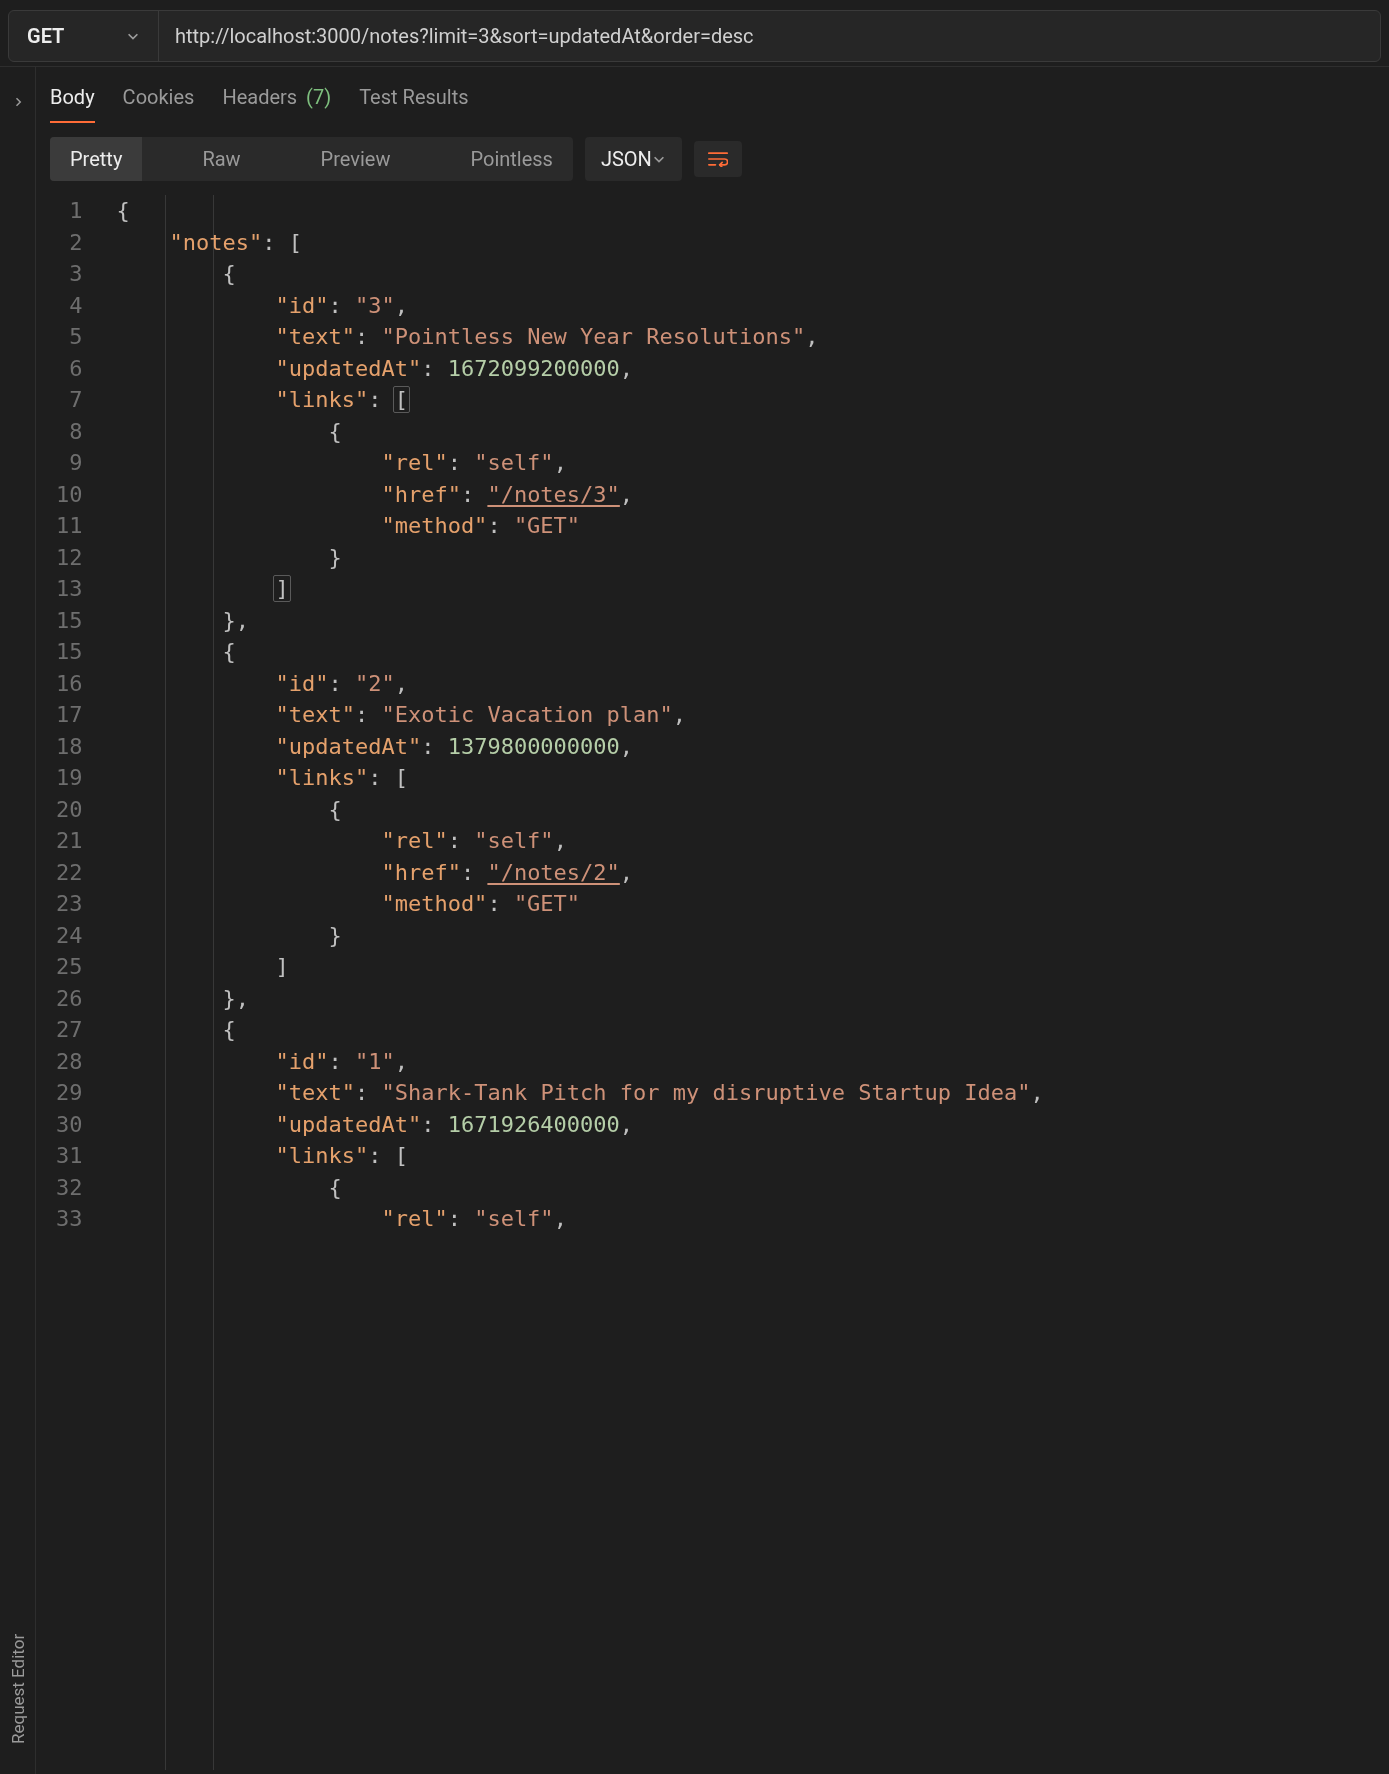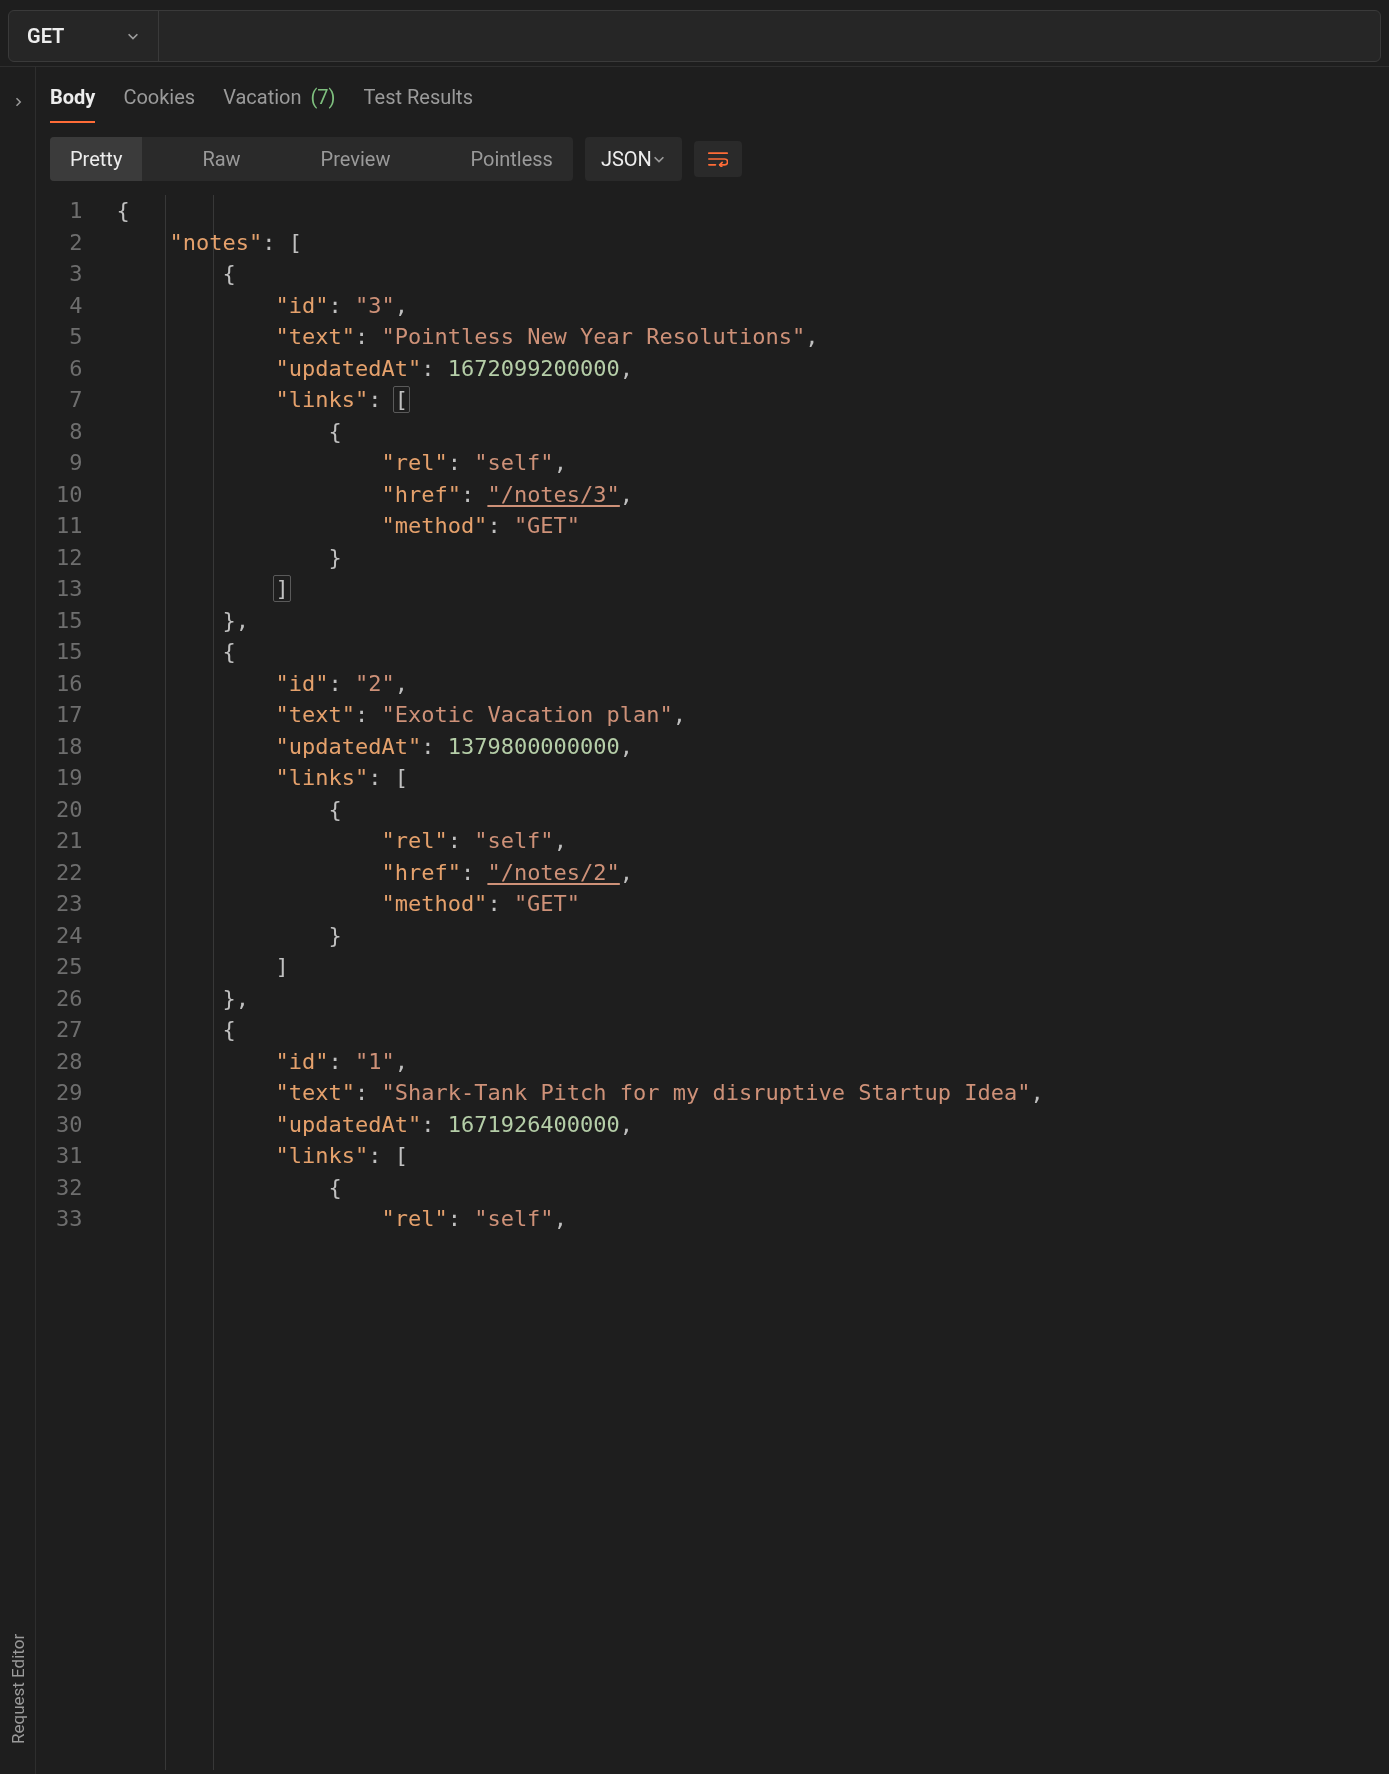--- a/index.html
+++ b/index.html
@@ -108,21 +108,21 @@
     padding: 18px 14px 0 14px;
   }
   .tab {
     padding-bottom: 12px;
     color: var(--text-dim);
     cursor:pointer;
     border-bottom: 2px solid transparent;
   }
   .tab.active {
     color: var(--text-white);
-    font-weight:700;
+    font-weight:400;
     border-bottom-color: var(--accent);
   }
   .tab .count { color: var(--green); margin-left:4px; }
 
   
   .toolbar {
     display:flex; gap: 12px;
     padding: 14px 14px 10px 14px;
     align-items:center;
   }
@@ -219,41 +219,44 @@
 <body>
 
 <div class="wrapper">
 
   <div class="urlbar">
     <div class="method-select">
       <span>GET</span>
       <svg class="chevron-down" viewBox="0 0 16 16">
           <path d="M3 6l5 5 5-5"></path>
         </svg>
+    </div>
+    <div class="url-input">
+      <span>http://localhost:3000/notes?limit=3&amp;sort=updatedAt&amp;order=desc</span>
     </div>
   </div>
 
   <div class="main">
 
     <div class="gutter-left">
       <span class="expand-icon">
         <svg width="12" height="12" viewBox="0 0 16 16">
             <path d="M6 3l5 5-5 5" stroke="#9a9a9a" stroke-width="2" fill="none"></path>
           </svg>
       </span>
       <div class="sidebar-label">Request Editor</div>
     </div>
 
     <div class="panel">
 
       <div class="tabs">
         <div class="tab active"><span>Body</span></div>
         <div class="tab"><span>Cookies</span></div>
         <div class="tab">
-          <span>Vacation</span>
+          <span>Headers</span>
           <span class="count">(7)</span>
         </div>
         <div class="tab"><span>Test Results</span></div>
       </div>
 
       <div class="toolbar">
         <div class="segmented">
           <div class="seg-btn active"><span>Pretty</span></div>
           <div class="seg-btn"><span>Raw</span></div>
           <div class="seg-btn"><span>Preview</span></div>

